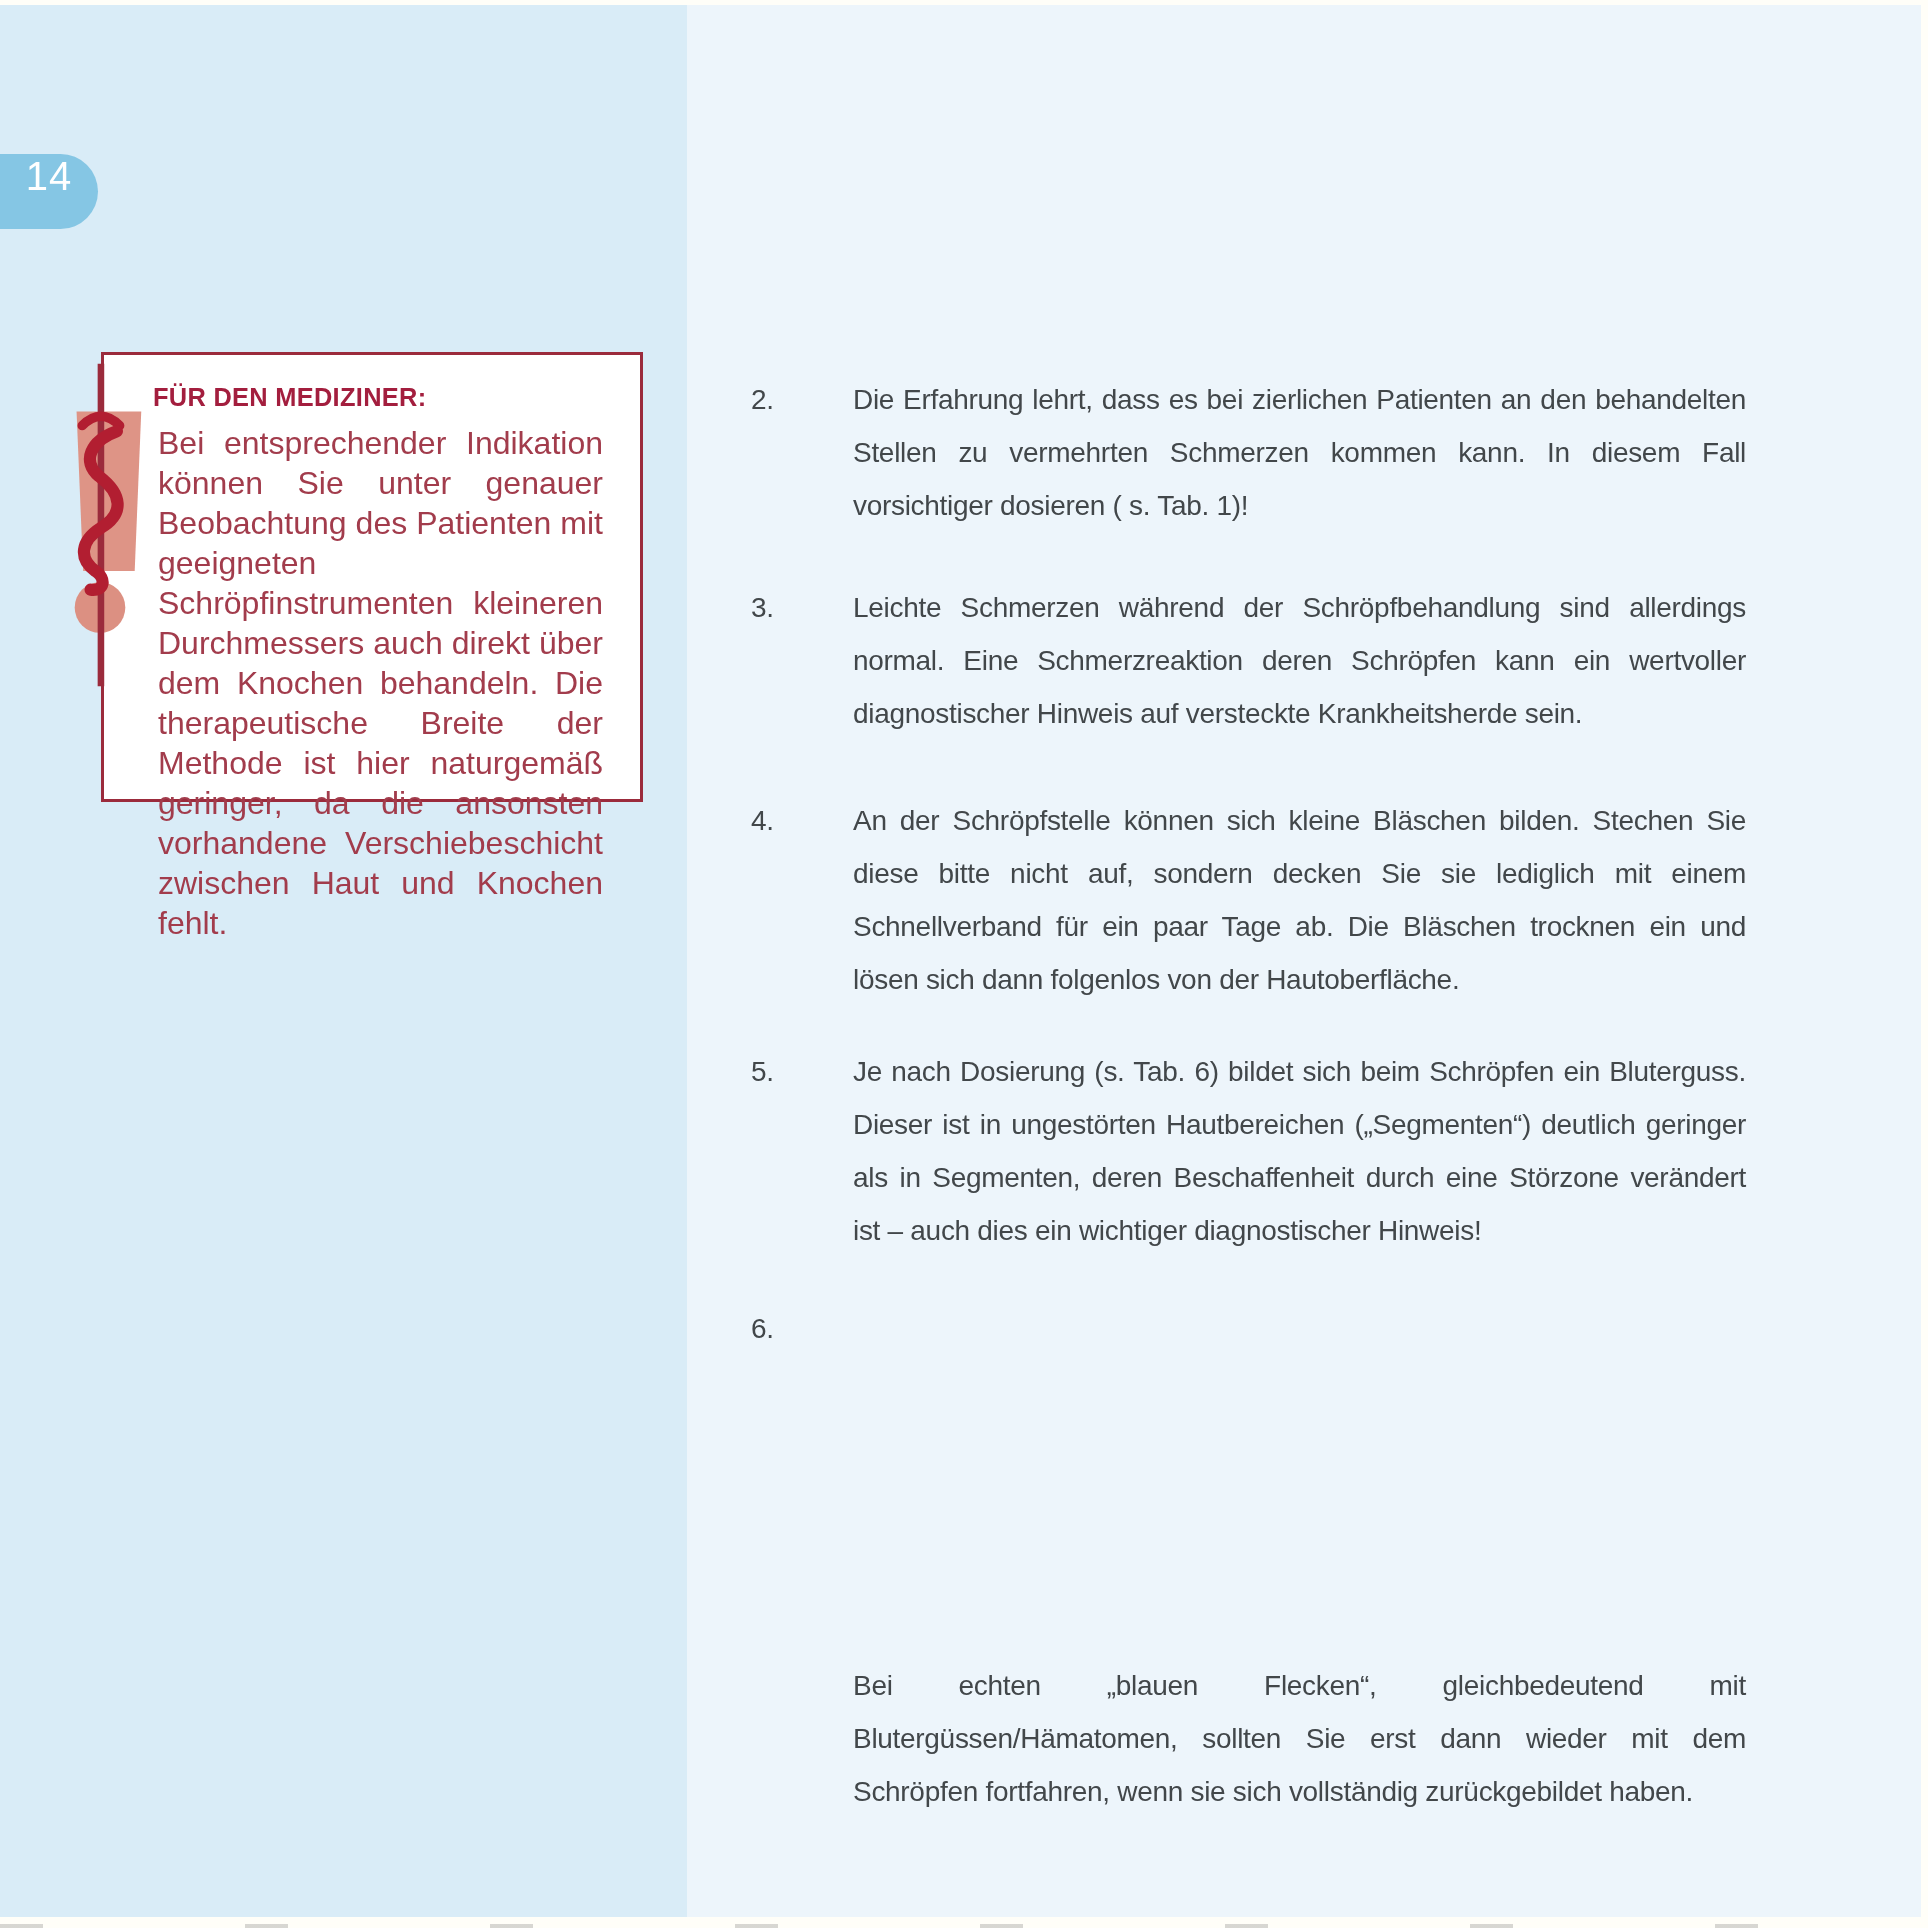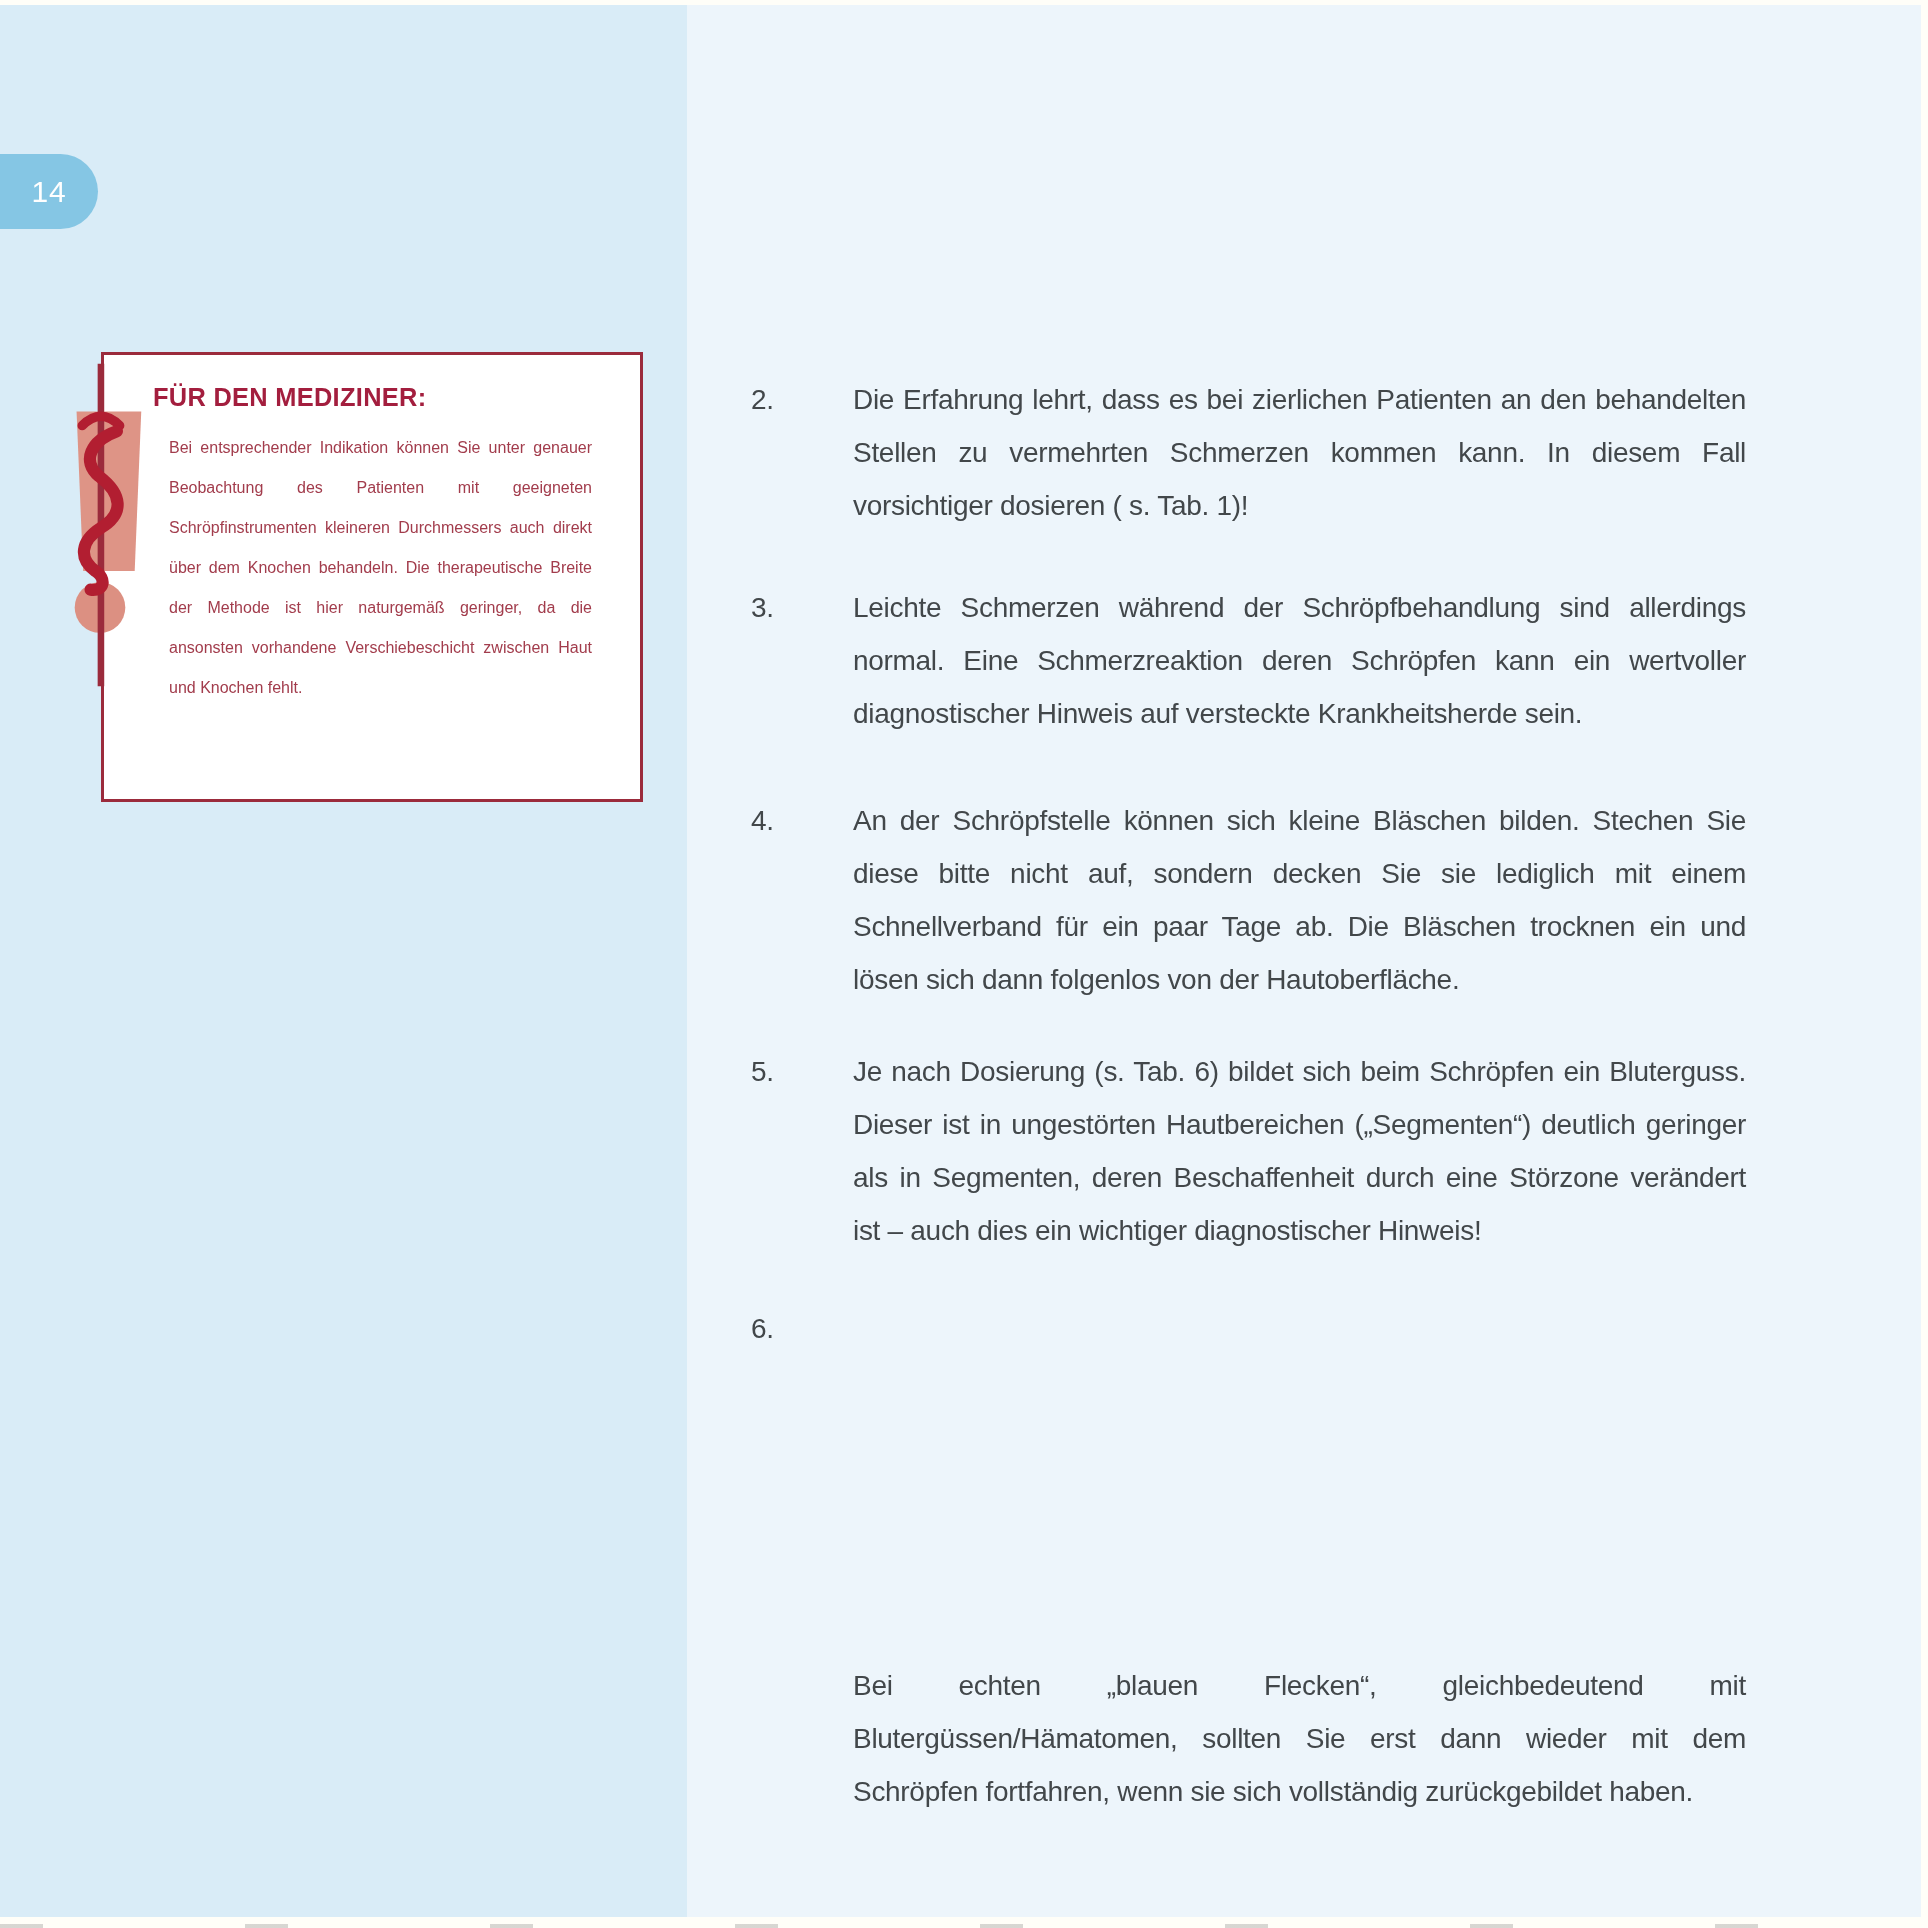--- a/index.html
+++ b/index.html
@@ -13,35 +13,35 @@
   .panel-right{left:687px;width:1234px;background:#edf5fb;}
   .bottom-edge{
     position:absolute;left:0;bottom:0;width:100%;height:3.8px;
     background:repeating-linear-gradient(90deg,
       rgba(80,80,80,.45) 0 43px, rgba(255,255,255,0) 43px 245px);
     opacity:.5;
   }
   .page-tab{
     position:absolute;left:0;top:154px;width:98px;height:75px;
     background:#85c6e4;border-radius:0 38px 38px 0;
-    display:flex;align-items:center;justify-content:center;
-    color:#ffffff;font-size:30px;letter-spacing:0.9px;
+    display:flex;align-items:flex-start;justify-content:center;
+    color:#ffffff;font-size:40px;letter-spacing:0.9px;
   }
   .info-box{
     position:absolute;left:101px;top:352px;width:542px;height:450px;
     box-sizing:border-box;background:#ffffff;border:3.8px solid #9b2b3c;
     padding:28px 32px 0 49px;
   }
   .info-box-heading{
     color:#a31e3e;font-weight:bold;font-size:25.4px;letter-spacing:0.3px;
     margin:0 0 11.3px 0;
   }
   .info-box-body{
-    color:#a23c4c;font-size:16px;line-height:40px;
-    text-align:justify;margin:16px;
+    color:#a23c4c;font-size:32px;line-height:40px;
+    text-align:justify;margin:5px;
   }
   .med-icon{position:absolute;left:55px;top:363px;width:105px;height:324px;}
   .content{position:absolute;left:751px;top:0;width:995px;}
   .list-item{
     position:absolute;left:0;width:995px;display:flex;
     color:#42474a;font-size:28px;line-height:53px;letter-spacing:-0.3px;
   }
   .item-number{width:54px;flex:0 0 54px;}
   .item-body{flex:1;text-align:justify;margin-left:48px;}
   .item-body p{margin:0;text-align:justify;}

